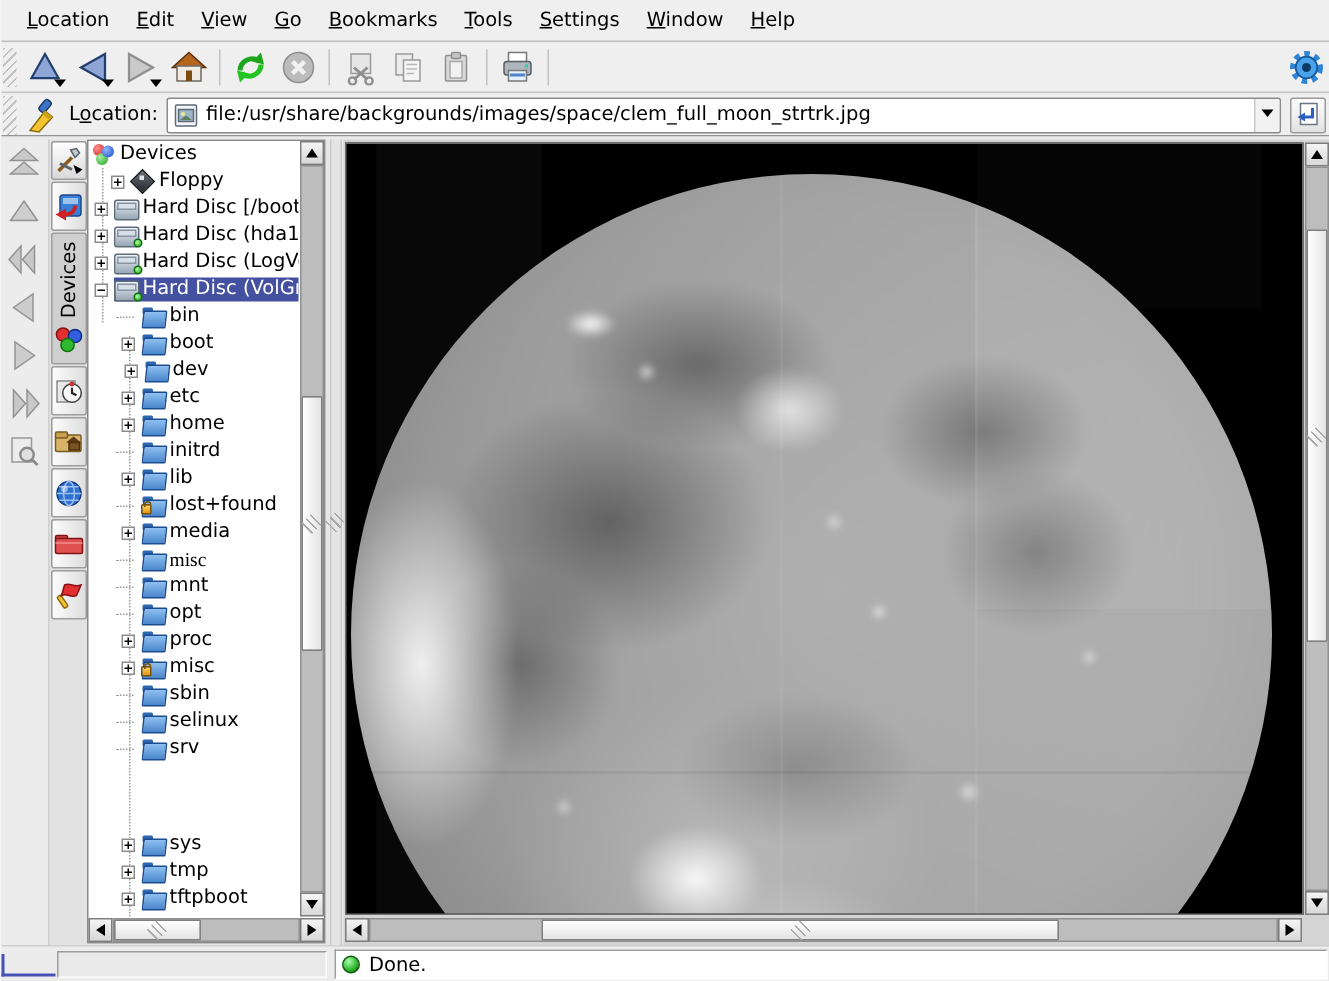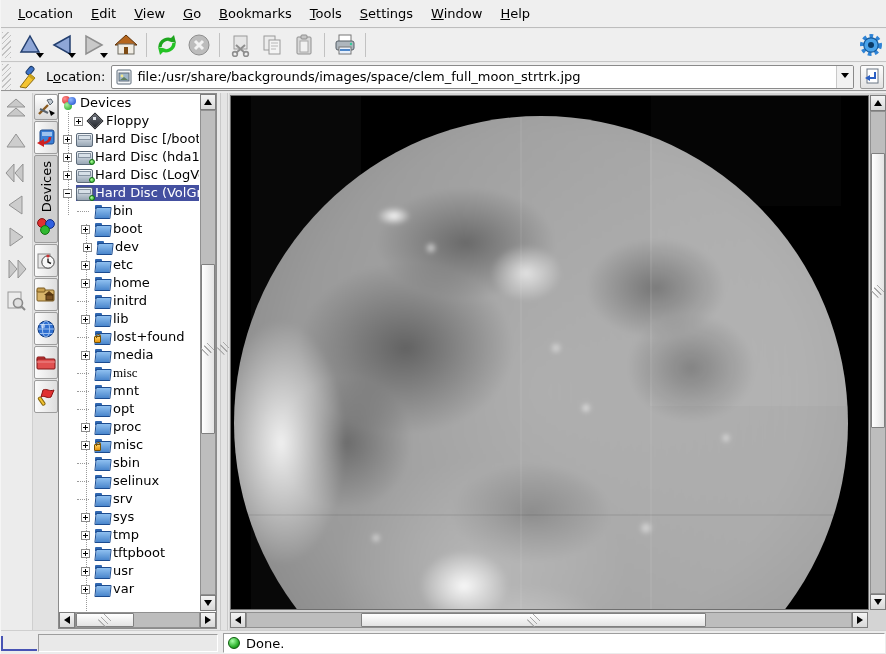--- a/index.html
+++ b/index.html
@@ -584,21 +584,21 @@
       <span class="tlabel">selinux</span>
     </span>
   </div>
           <div class="trow" style="padding-left: 22px;">
     <span class="texp stub"></span>
     <span class="tmain">
       <span class="ticon i-folder"></span>
       <span class="tlabel">srv</span>
     </span>
   </div>
-          <div class="trow" style="padding-left: 22px;">
+          <div class="trow" style="padding-left: 22px; margin-top: 46px;">
     <span class="texp box plus"></span>
     <span class="tmain">
       <span class="ticon i-folder"></span>
       <span class="tlabel">sys</span>
     </span>
   </div>
           <div class="trow" style="padding-left: 22px;">
     <span class="texp box plus"></span>
     <span class="tmain">
       <span class="ticon i-folder"></span>

